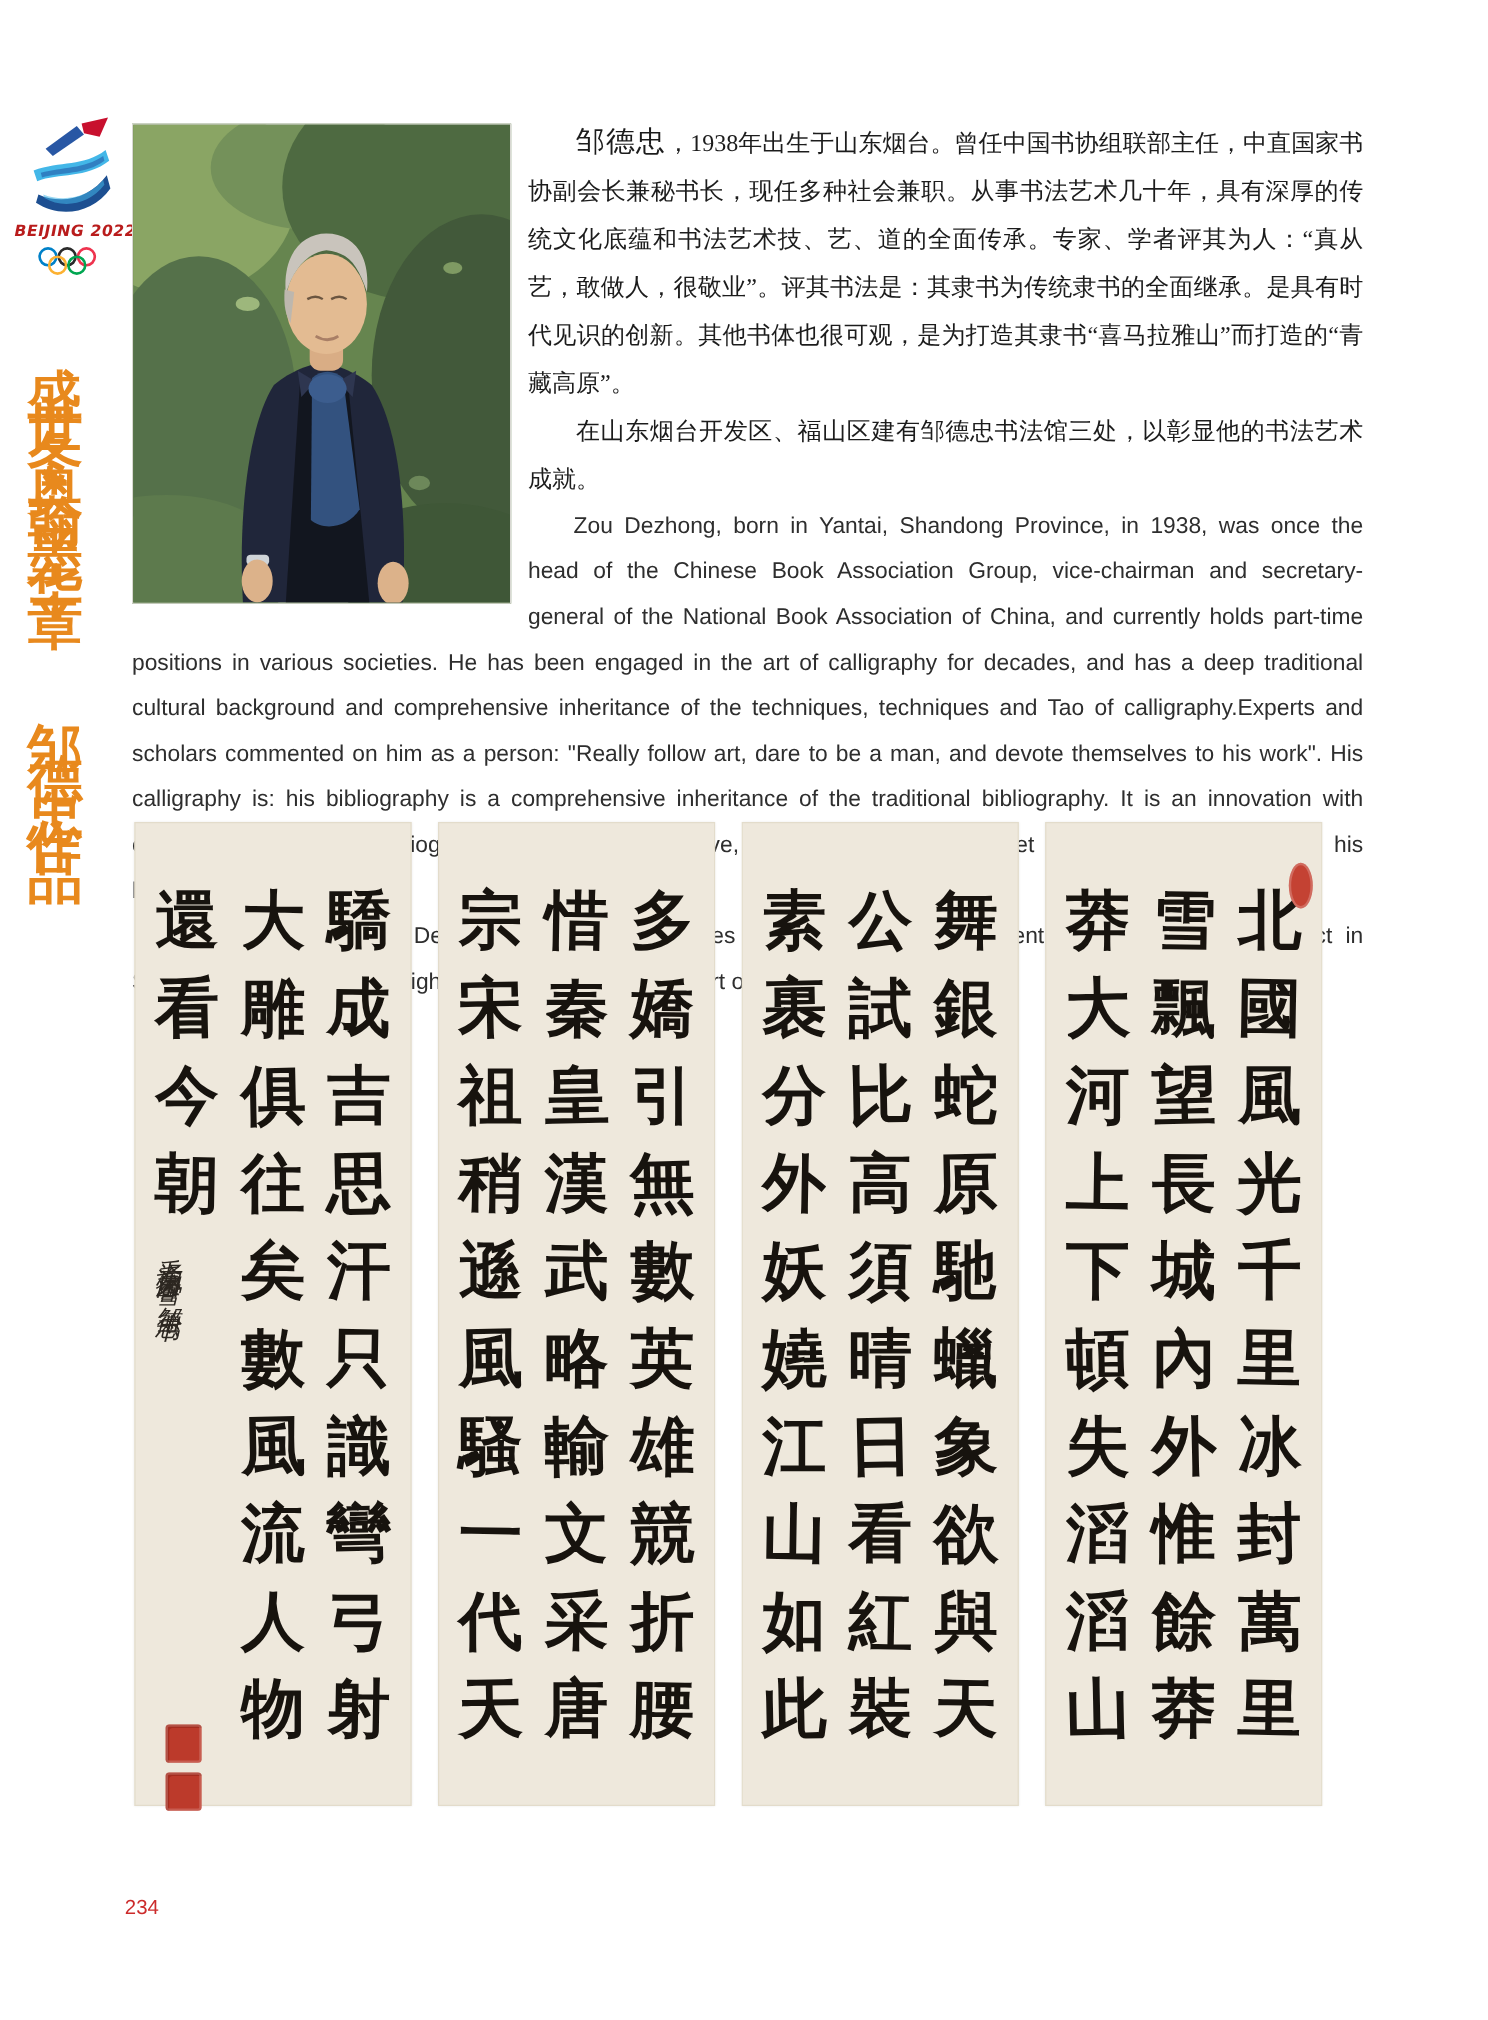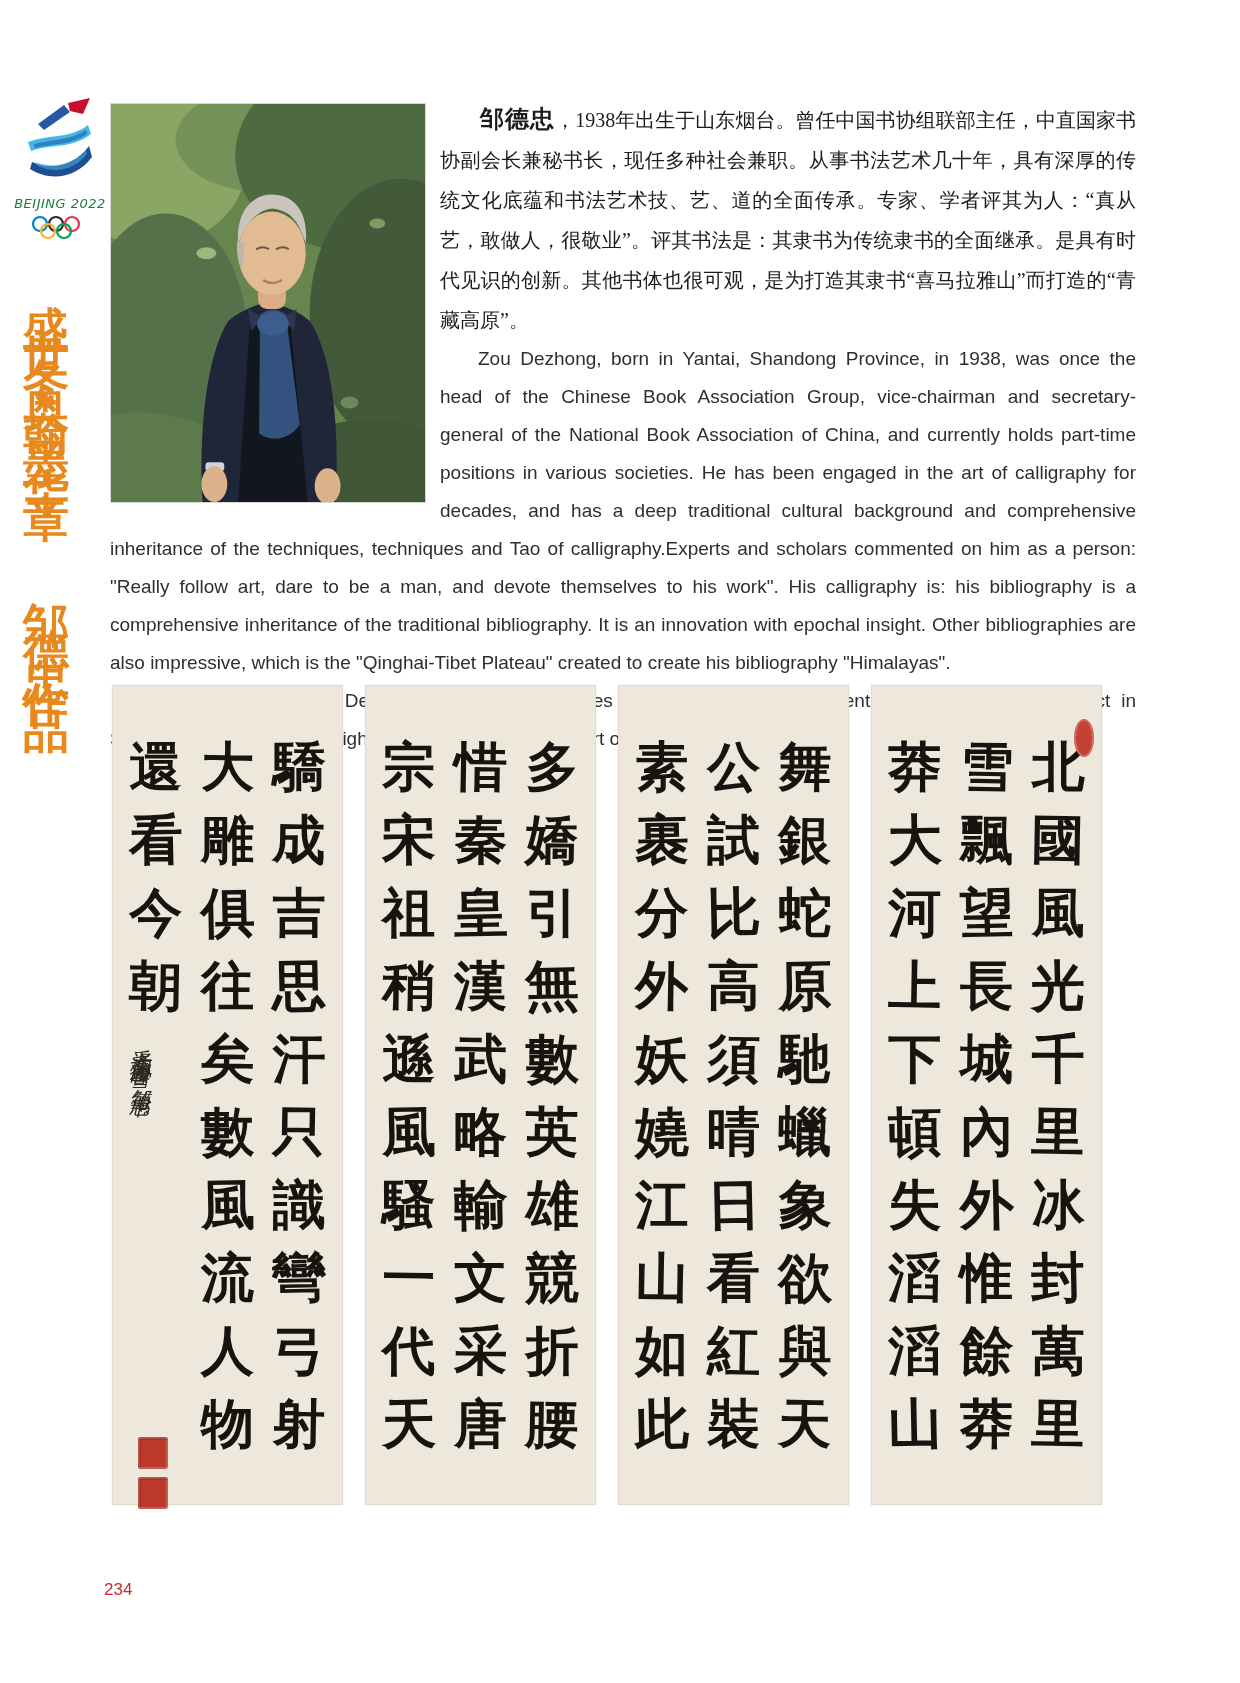--- a/index.html
+++ b/index.html
@@ -3,38 +3,38 @@
 <meta charset="utf-8">
 <style>
   html,body{margin:0;padding:0;}
   body{
     width:1240px;height:1683px;position:relative;background:#ffffff;
     font-family:"Liberation Sans", sans-serif;color:#1b1b1b;overflow:hidden;
   }
   
   .logo-block{position:absolute;left:12px;top:96px;width:96px;text-align:center;}
   .logo-emblem{display:block;margin:0 auto;}
-  .logo-wordmark{font-family:"DejaVu Sans", sans-serif;font-size:13px;font-weight:normal;
-    font-style:italic;color:#15803d;margin-top:12px;letter-spacing:.5px;white-space:nowrap;}
+  .logo-wordmark{font-family:"DejaVu Sans", sans-serif;font-size:13px;font-weight:bold;
+    font-style:italic;color:#b91c1c;margin-top:2px;letter-spacing:.5px;white-space:nowrap;}
   .rings{display:block;margin:4px auto 0 auto;}
   .vertical-title{
     position:absolute;left:24px;top:268px;
     writing-mode:vertical-rl;text-orientation:upright;
     font-family:"DejaVu Sans", sans-serif;
     font-size:46px;font-weight:bold;color:#e8891d;
     letter-spacing:27px;line-height:1;white-space:nowrap;
   }
   
   .main-text{position:absolute;left:110px;top:99px;width:1026px;}
   .photo-frame{float:left;width:316px;height:400px;margin:4px 14px 12px 0;
     border:1px solid #d8d8d2;box-sizing:border-box;background:#66854f;}
   .photo-frame svg{display:block;width:100%;height:100%;}
   p.zh{margin:0;text-indent:2em;font-size:20px;line-height:40px;text-align:justify;
     font-family:"Liberation Serif", serif;color:#1c1c1c;}
-  p.zh .lead-name{font-size:24px;font-weight:bold;letter-spacing:1px;}
+  p.zh .lead-name{font-size:24px;font-weight:normal;letter-spacing:1px;}
   p.en{margin:0;text-indent:2em;font-size:19px;line-height:38px;text-align:justify;
     color:#2e2e2e;font-family:"Liberation Sans", sans-serif;}
   
   .scrolls{position:absolute;left:112px;top:685px;display:flex;gap:22px;}
   .scroll-panel{position:relative;width:231px;height:820px;background:#eee8dc;
     box-shadow:inset 0 0 0 1px #e3dccb, 0 0 2px rgba(0,0,0,.08);}
   .char-grid{position:absolute;left:8px;right:8px;top:46px;
     display:grid;grid-template-columns:repeat(3,1fr);}
   .calli-char{height:73px;display:flex;align-items:center;justify-content:center;
     font-size:53px;font-weight:bold;color:#17130e;
@@ -108,20 +108,21 @@
         <path d="M127 138 C126 152 128 160 132 166 L135 140 Z" fill="#bdb7ae"></path>
         <path d="M146 146 q7 -4 13 0" stroke="#6b5540" stroke-width="2" fill="none"></path>
         <path d="M166 146 q7 -4 13 0" stroke="#6b5540" stroke-width="2" fill="none"></path>
         <path d="M153 177 q10 6 19 0" stroke="#a97f66" stroke-width="2.4" fill="none"></path>
         <rect x="95" y="360" width="19" height="9" rx="3.5" fill="#cfd4d8"></rect>
         <ellipse cx="104" cy="382" rx="13" ry="18" fill="#dcb28a"></ellipse>
         <ellipse cx="218" cy="384" rx="13" ry="18" fill="#dcb28a"></ellipse>
       </svg>
     </div>
     <p class="zh"><span class="lead-name">邹德忠</span><span>，1938年出生于山东烟台。曾任中国书协组联部主任，中直国家书协副会长兼秘书长，现任多种社会兼职。从事书法艺术几十年，具有深厚的传统文化底蕴和书法艺术技、艺、道的全面传承。专家、学者评其为人：“真从艺，敢做人，很敬业”。评其书法是：其隶书为传统隶书的全面继承。是具有时代见识的创新。其他书体也很可观，是为打造其隶书“喜马拉雅山”而打造的“青藏高原”。</span></p>
+    <p class="zh">在山东烟台开发区、福山区建有邹德忠书法馆三处，以彰显他的书法艺术成就。</p>
     <p class="en">Zou Dezhong, born in Yantai, Shandong Province, in 1938, was once the head of the Chinese Book Association Group, vice-chairman and secretary-general of the National Book Association of China, and currently holds part-time positions in various societies. He has been engaged in the art of calligraphy for decades, and has a deep traditional cultural background and comprehensive inheritance of the techniques, techniques and Tao of calligraphy.Experts and scholars commented on him as a person: "Really follow art, dare to be a man, and devote themselves to his work". His calligraphy is: his bibliography is a comprehensive inheritance of the traditional bibliography. It is an innovation with epochal insight. Other bibliographies are also impressive, which is the "Qinghai-Tibet Plateau" created to create his bibliography "Himalayas".</p>
     <p class="en">There are three Zou Dezhong Calligraphy Galleries built in Yantai Development Zone and Fushan District in Shandong Province to highlight his achievements in the art of calligraphy.</p>
   </div>
 
   <div class="scrolls">
     <div class="scroll-panel">
       <div class="char-grid">
           <span class="calli-char">還</span>
           <span class="calli-char">大</span>
           <span class="calli-char">驕</span>

